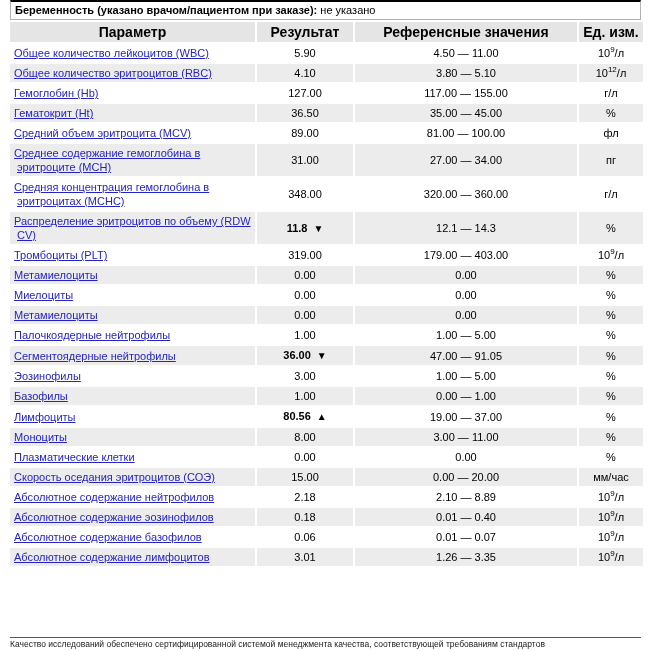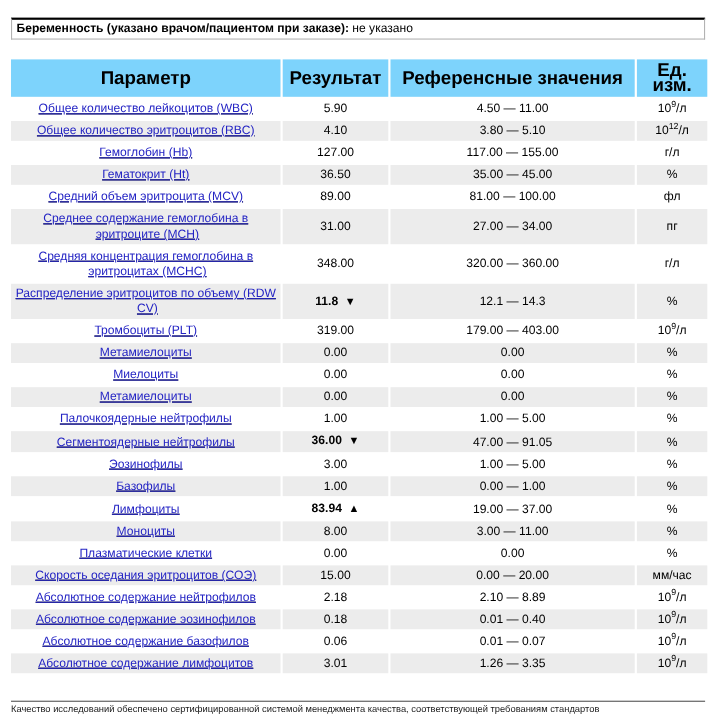--- a/index.html
+++ b/index.html
@@ -7,21 +7,21 @@
   body {
     width: 651px; height: 651px;
     position: relative;
     background: #ffffff;
     overflow: hidden;
     font-family: "Liberation Sans", sans-serif;
     color: #000;
   }
   
   .preg-box {
-    margin: 16px 10px;
+    margin: 0 10px;
     border-top: 2px solid #000;
     border-left: 1px solid #b3b3b3;
     border-right: 1px solid #b3b3b3;
     border-bottom: 1px solid #b3b3b3;
     padding: 2px 4px 2px 4px;
     font-size: 11px;
     line-height: 13px;
   }
   .preg-label { font-weight: bold; }
   .preg-value { font-weight: normal; }
@@ -33,40 +33,39 @@
     table-layout: fixed;
     width: 635px;
     margin-left: 8px;
     font-size: 11px;
   }
   col.c-param { width: 245px; }
   col.c-result { width: 96px; }
   col.c-ref { width: 222px; }
   col.c-unit { width: 64px; }
   th {
-    background: #7dd3fc;
+    background: #e5e5e5;
     font-weight: bold;
-    font-size: 17px;
+    font-size: 14px;
     padding: 3px 2px;
     text-align: center;
     line-height: 14px;
   }
   td {
     padding: 2px 4px;
     line-height: 14px;
     vertical-align: middle;
     text-align: center;
     background: #ffffff;
   }
   tbody tr:nth-child(even) td { background: #ececec; }
   td.param {
-    text-align: center;
+    text-align: left;
     padding-left: 7px;
     text-indent: -3px;
-    text-decoration: underline;
   }
   a.param-link {
     color: #2424c4;
     text-decoration: underline;
     cursor: pointer;
   }
   td.res-flagged { font-weight: bold; }
   .arrow { margin-left: 6px; font-size: 10px; color: #000; }
   sup { font-size: 8px; line-height: 0; }
 
@@ -200,21 +199,21 @@
         <td>%</td>
       </tr>
       <tr>
         <td class="param"><a class="param-link">Базофилы</a></td>
         <td><span>1.00</span></td>
         <td>0.00 — 1.00</td>
         <td>%</td>
       </tr>
       <tr>
         <td class="param"><a class="param-link">Лимфоциты</a></td>
-        <td class="res-flagged"><span>83.94</span><span class="arrow">▲</span></td>
+        <td class="res-flagged"><span>80.56</span><span class="arrow">▲</span></td>
         <td>19.00 — 37.00</td>
         <td>%</td>
       </tr>
       <tr>
         <td class="param"><a class="param-link">Моноциты</a></td>
         <td><span>8.00</span></td>
         <td>3.00 — 11.00</td>
         <td>%</td>
       </tr>
       <tr>

